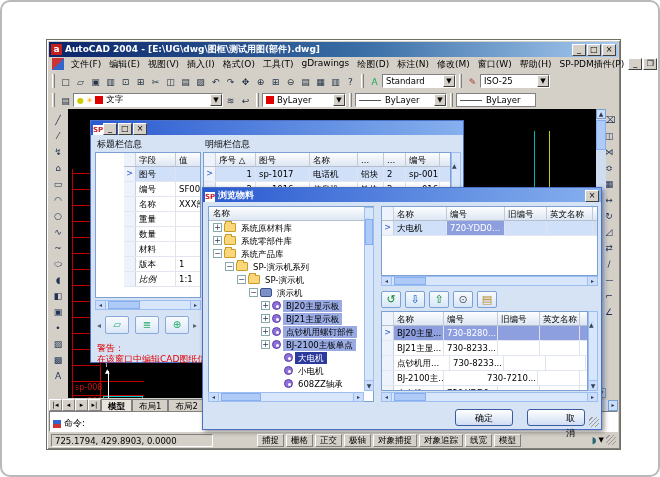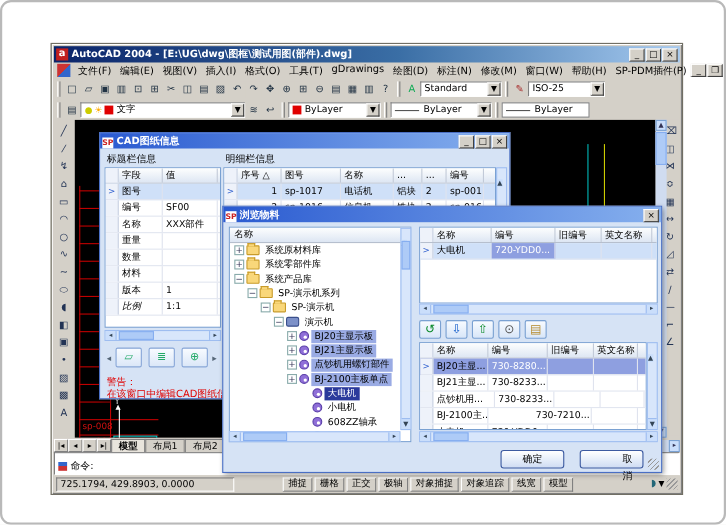--- a/index.html
+++ b/index.html
@@ -344,31 +344,30 @@
         <span style="font-size:9px;color:#267;">◗</span>
         <span style="font-size:7px;">▼</span>
         <span class="gripbox"></span>
       </span>
     </div>
   </div>
 
   <div class="dlg" id="dlgInfo" style="left:88px;top:118px;width:374px;height:243px;z-index:10;">
     <div class="dtitle">
       <span class="spicon">SP</span>
-      <span class="dttl">CAD图纸信息</span>
       <span class="winbtns">
         <span class="wbtn">_</span>
         <span class="wbtn">□</span>
         <span class="wbtn">×</span>
       </span>
     </div>
     <span class="glabel" style="left:6px;top:17px;">标题栏信息</span>
     <span class="glabel" style="left:114px;top:17px;">明细栏信息</span>
 
-    <div class="grid" id="leftGrid" style="left:4px;top:31px;width:106px;height:146px;">
+    <div class="grid" id="leftGrid" style="left:4px;top:31px;width:106px;height:146px;padding-left:28px;">
         <div class="grow hdr">
           <span class="gmark"></span>
           <span class="gcell" style="width: 40px; flex: 0 0 auto;">字段</span>
           <span class="gcell" style="width: 50px; flex: 0 0 auto;">值</span>
         </div>
         <div class="grow sel">
           <span class="gmark">&gt;</span>
           <span class="gcell" style="width: 40px; flex: 0 0 auto;">图号</span>
           <span class="gcell" style="width: 50px; flex: 0 0 auto; margin-top: 23px;">SF001</span>
         </div>

